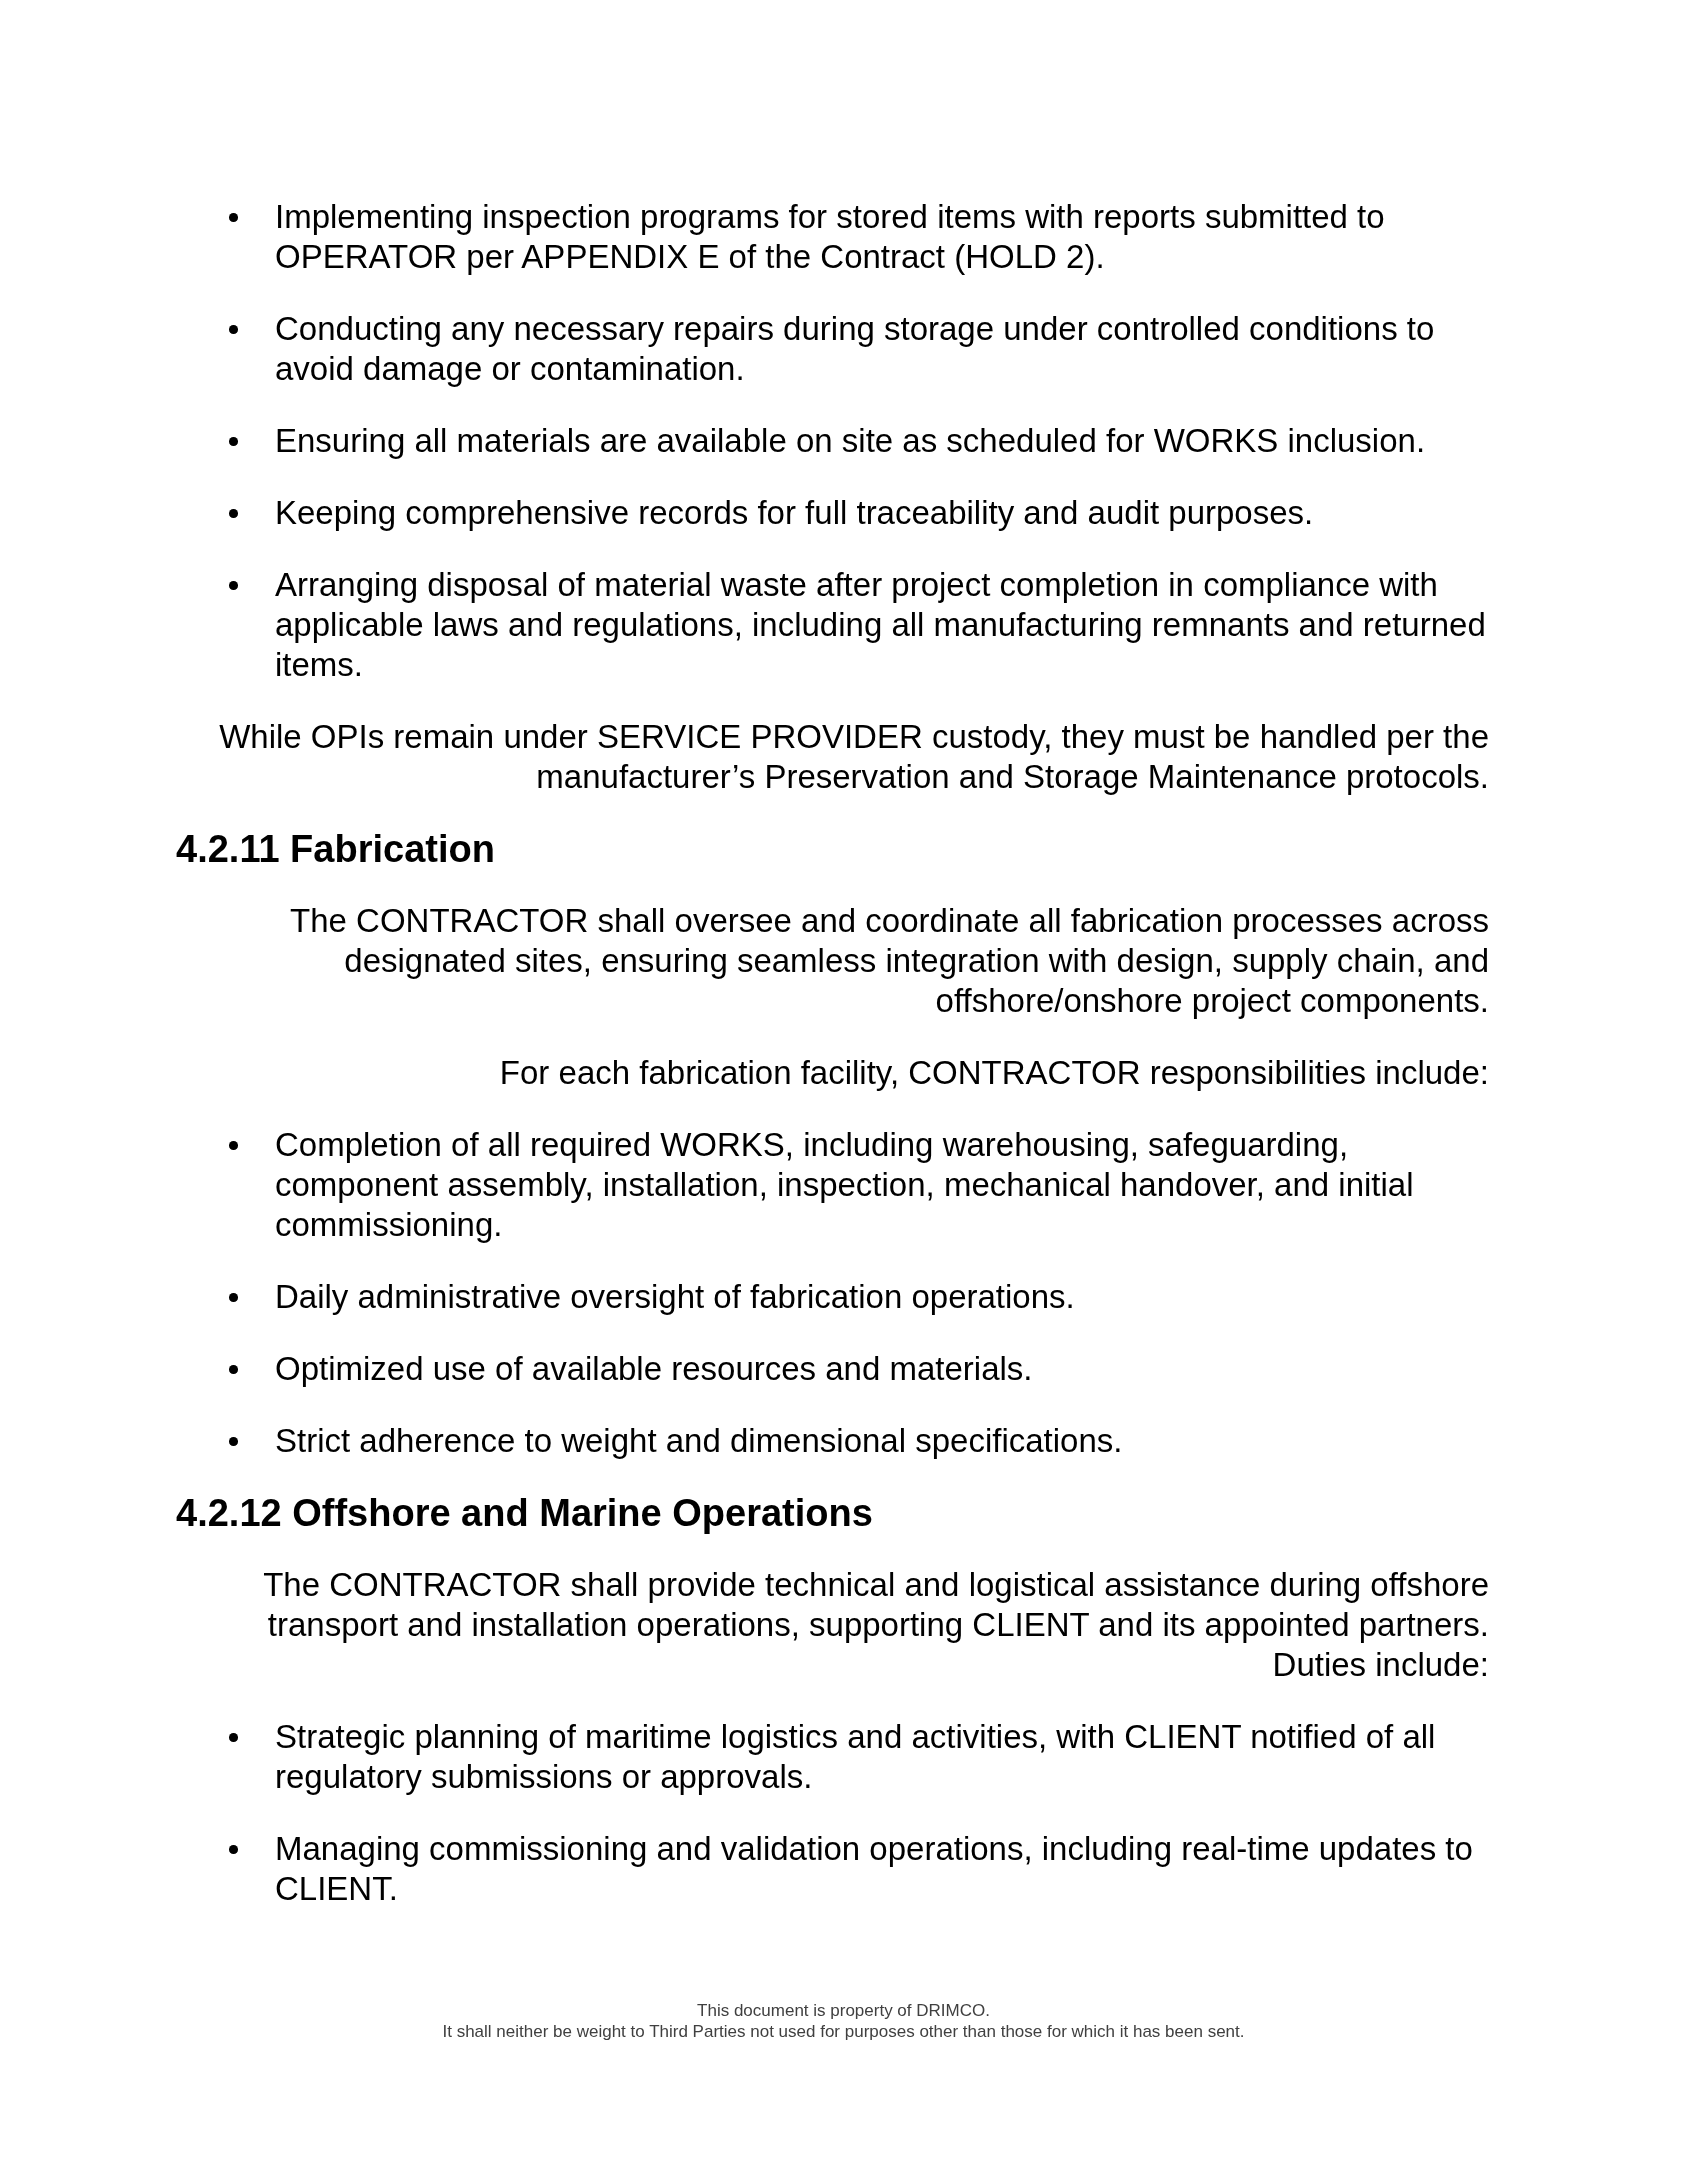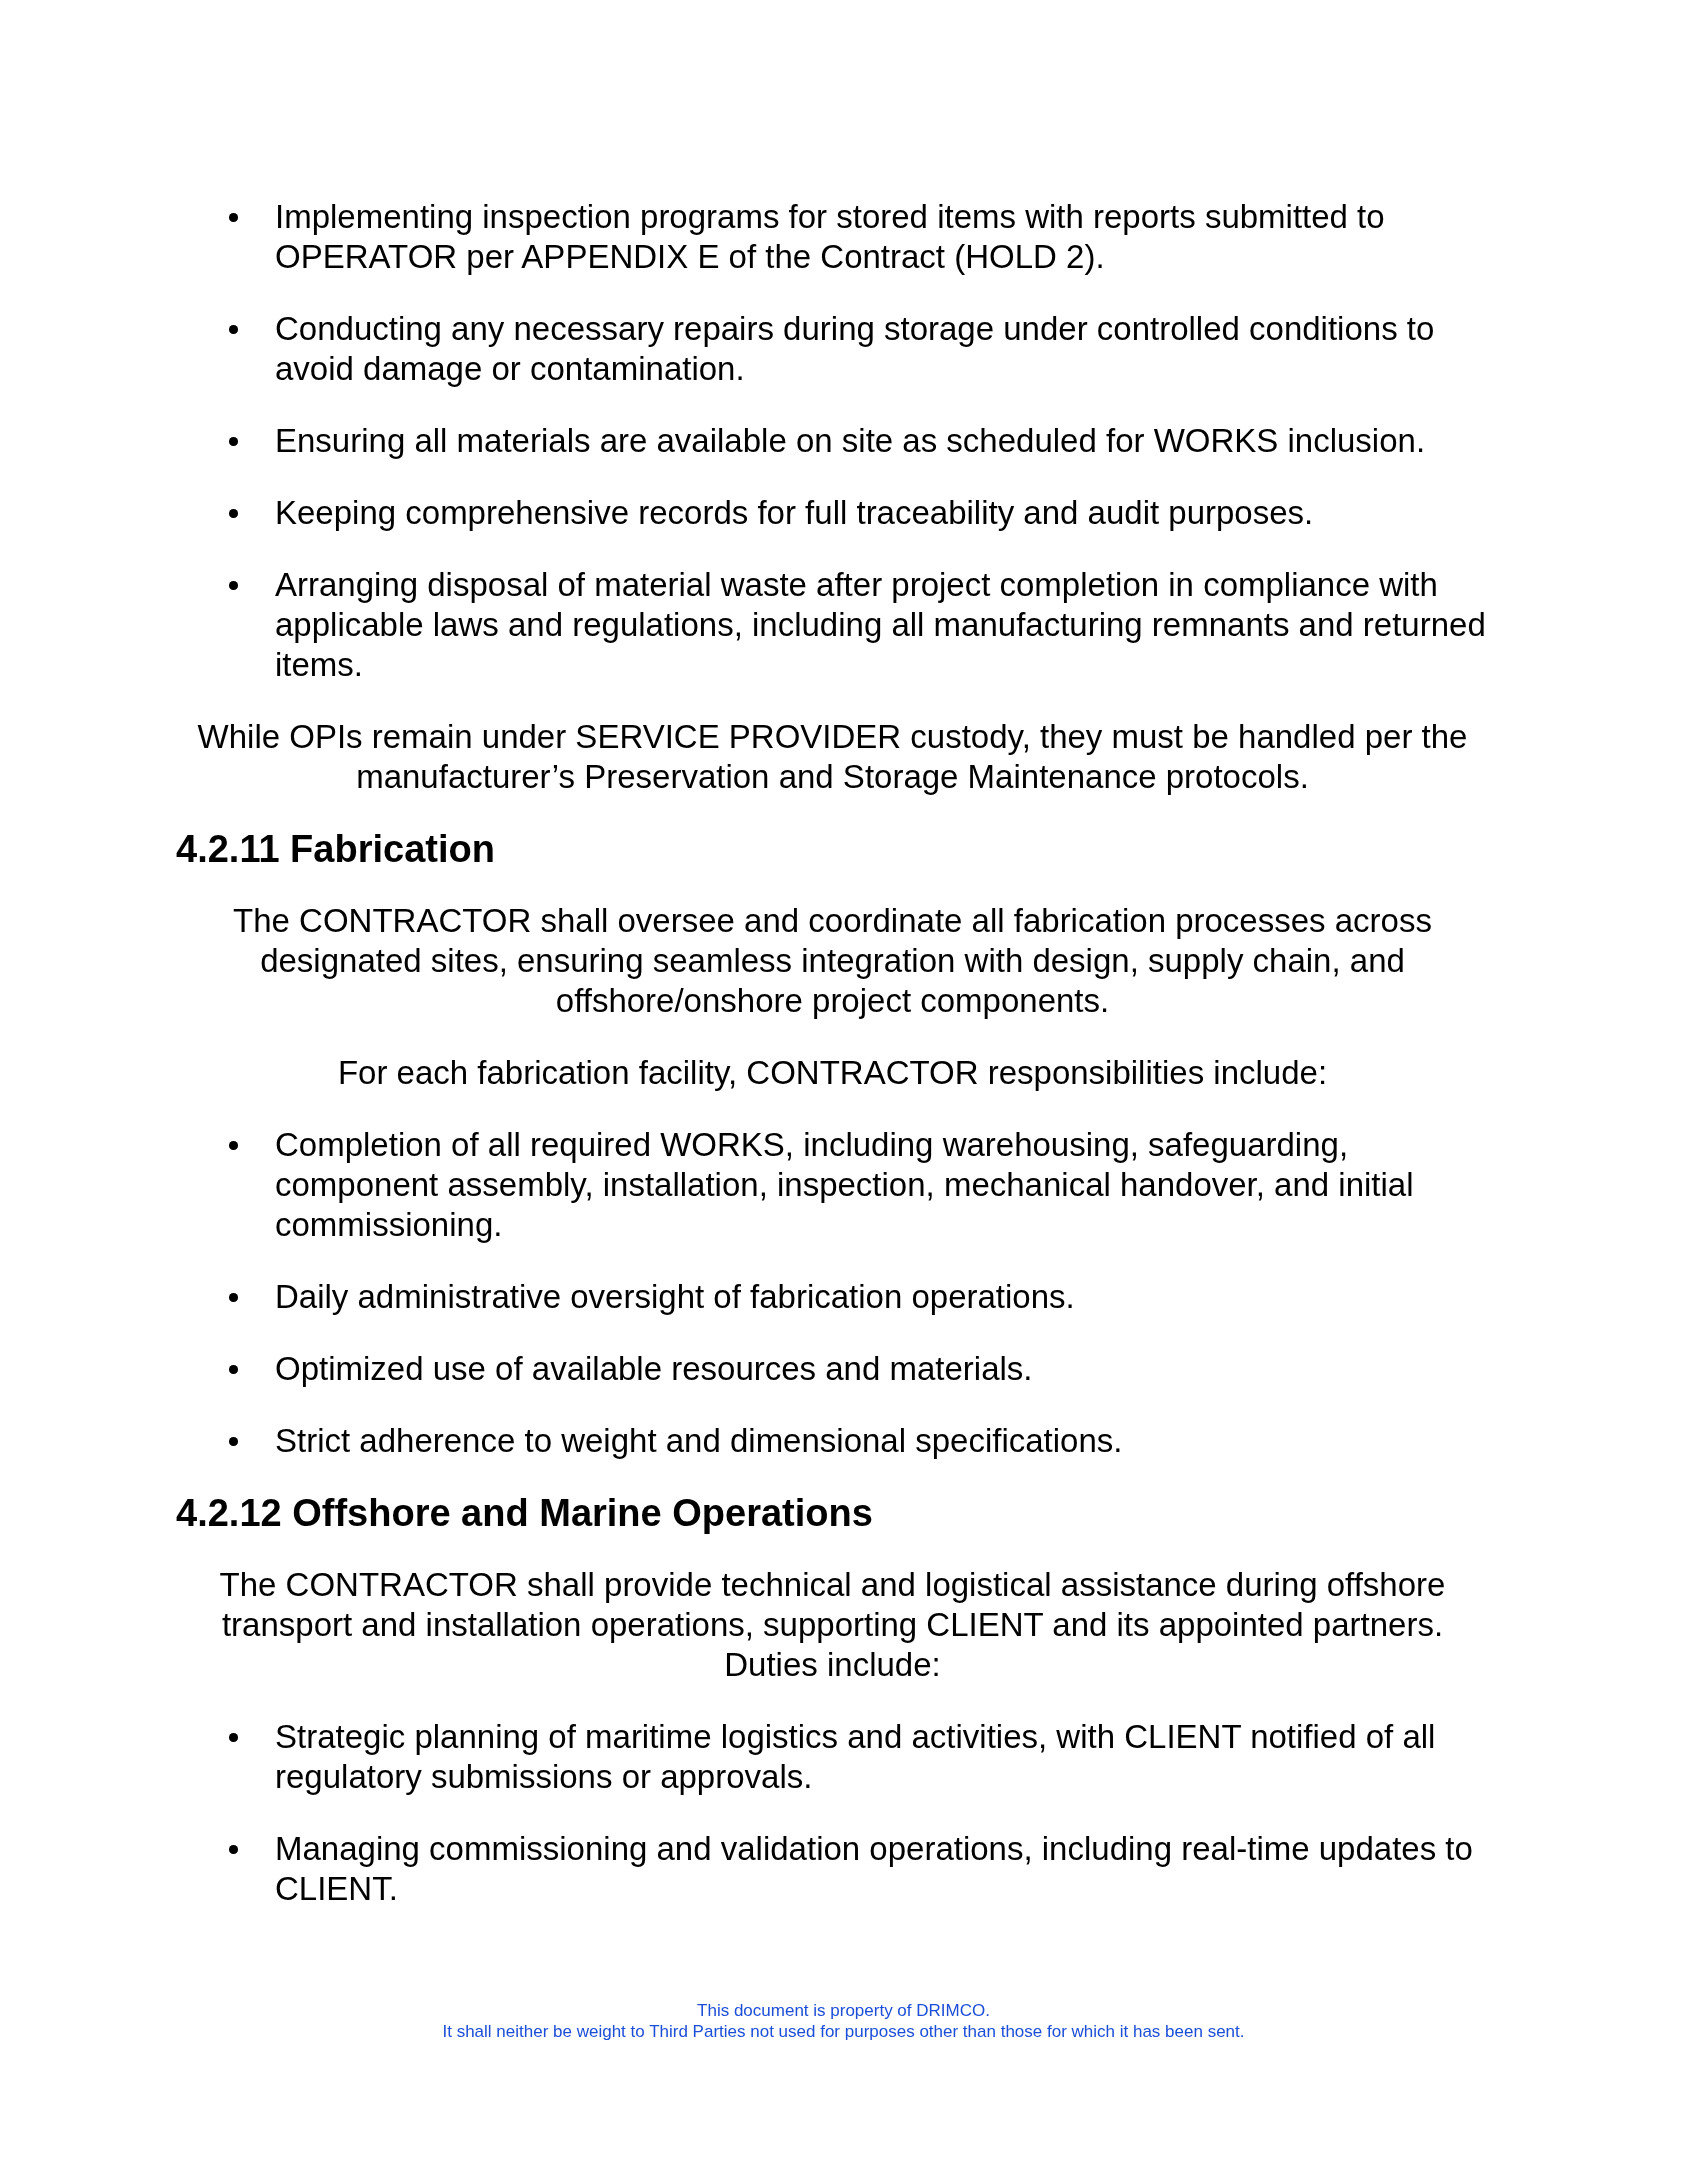--- a/index.html
+++ b/index.html
@@ -19,21 +19,21 @@
     overflow: hidden;
   }
   .content {
     position: absolute;
     top: 197px;
     left: 176px;
     width: 1313px;
   }
   .para {
     margin: 0 0 32px 0;
-    text-align: center;
+    text-align: right;
   }
   .heading {
     font-size: 38px;
     line-height: 40px;
     font-weight: bold;
     margin: 0 0 32px 0;
   }
   .bullet-item {
     position: relative;
     padding-left: 99px;
@@ -49,21 +49,21 @@
     border-radius: 50%;
   }
   .footer {
     position: absolute;
     top: 2001px;
     left: 0;
     width: 1687px;
     text-align: center;
     font-size: 17px;
     line-height: 20.5px;
-    color: #1d4ed8;
+    color: #404040;
   }
 </style>
 </head>
 <body>
 
 <div class="page">
 
   <div class="content">
 
     <div class="bullet-item">

